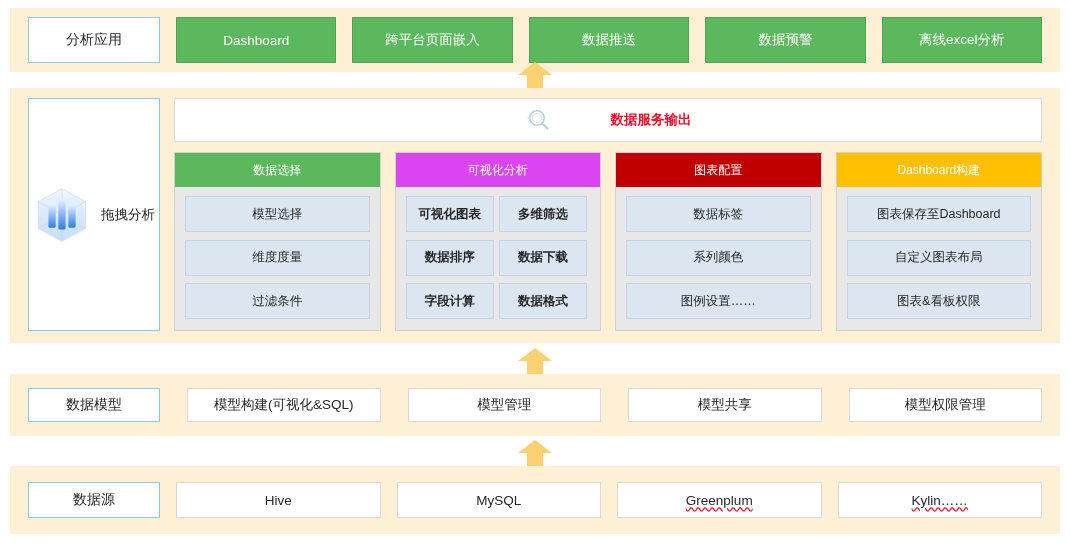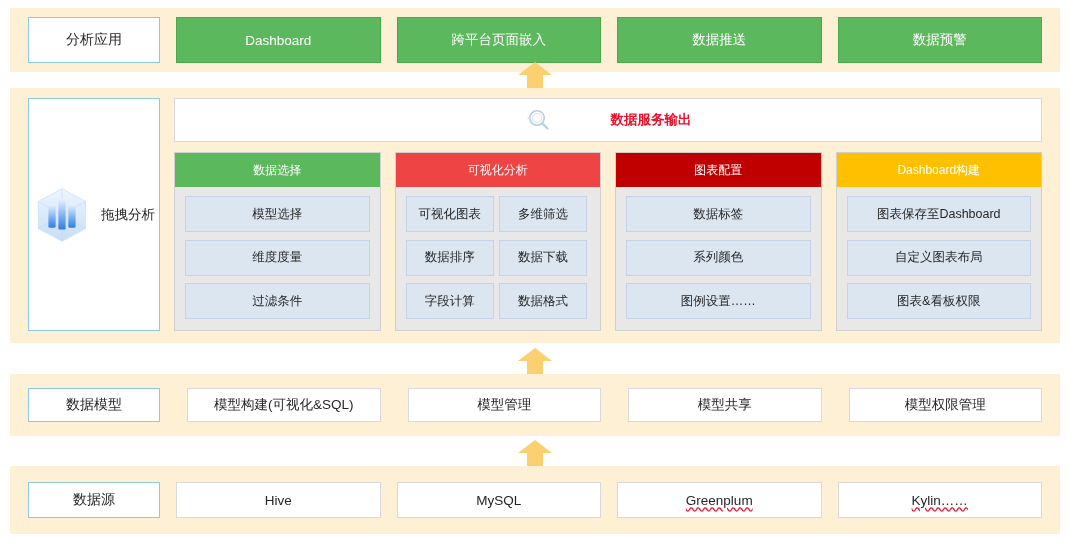--- a/index.html
+++ b/index.html
@@ -186,21 +186,21 @@
     border: 1px solid #c4d3e5;
     display: flex;
     align-items: center;
     justify-content: center;
     text-align: center;
     font-size: 12.5px;
     color: #262626;
     height: 36px;
   }
   .stage-body.cols-1 .chip { flex: 0 0 100%; }
-  .stage-body.cols-2 .chip { flex: 0 0 calc(50% - 4px); }
+  .stage-body.cols-2 .chip { flex: 0 0 calc(50% - 4px); font-weight: bold; }
 
   
   #band-model { top: 374px; height: 62px; }
   #band-model .band-inner { padding: 14px 18px; gap: 27px; }
 
   
   #band-source { top: 466px; height: 68px; }
   #band-source .band-inner { padding: 16px 18px; gap: 16px; }
 
   .spell { text-decoration: underline wavy #e8112d; text-underline-offset: 2px; }
@@ -210,20 +210,21 @@
 
 <div class="diagram">
 
   <div class="band" id="band-apps">
     <div class="band-inner">
       <div class="label-box">分析应用</div>
       <div class="green-box">Dashboard</div>
       <div class="green-box">跨平台页面嵌入</div>
       <div class="green-box">数据推送</div>
       <div class="green-box">数据预警</div>
+      <div class="green-box">离线excel分析</div>
     </div>
   </div>
 
   <div class="arrow-wrap" id="arrow-1">
     <div class="arrow">
       <div class="head"></div>
       <div class="stem"></div>
     </div>
   </div>
 
@@ -276,21 +277,21 @@
           <div class="stage">
             <div class="stage-head" style="background:#5cb85c">数据选择</div>
             <div class="stage-body cols-1">
               <div class="chip">模型选择</div>
               <div class="chip">维度度量</div>
               <div class="chip">过滤条件</div>
             </div>
           </div>
 
           <div class="stage">
-            <div class="stage-head" style="background:#ef4444">可视化分析</div>
+            <div class="stage-head" style="background:#d946ef">可视化分析</div>
             <div class="stage-body cols-2">
               <div class="chip">可视化图表</div>
               <div class="chip">多维筛选</div>
               <div class="chip">数据排序</div>
               <div class="chip">数据下载</div>
               <div class="chip">字段计算</div>
               <div class="chip">数据格式</div>
             </div>
           </div>
 

